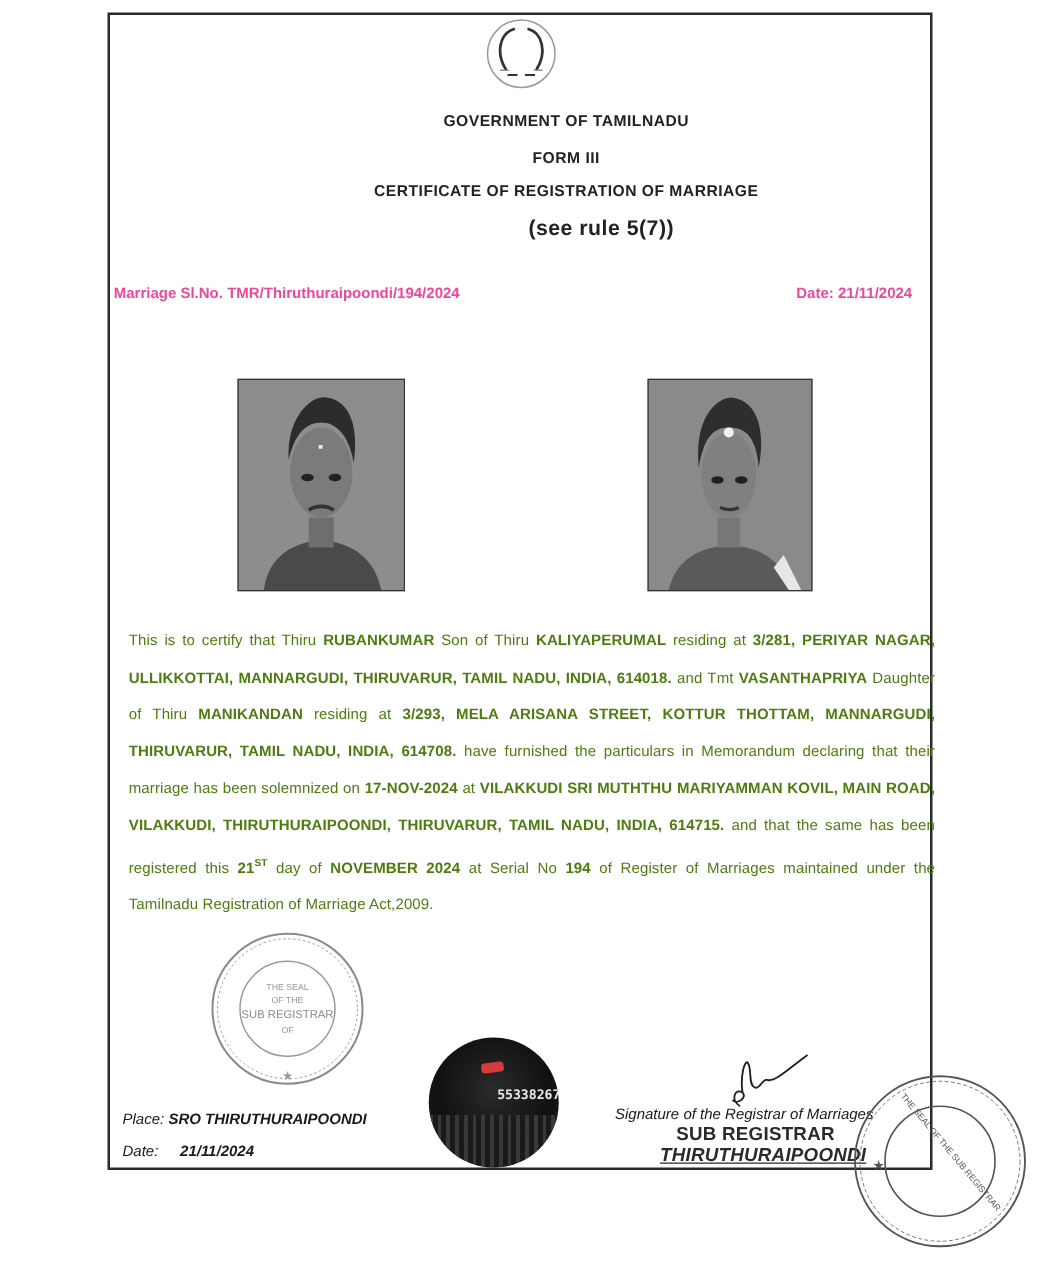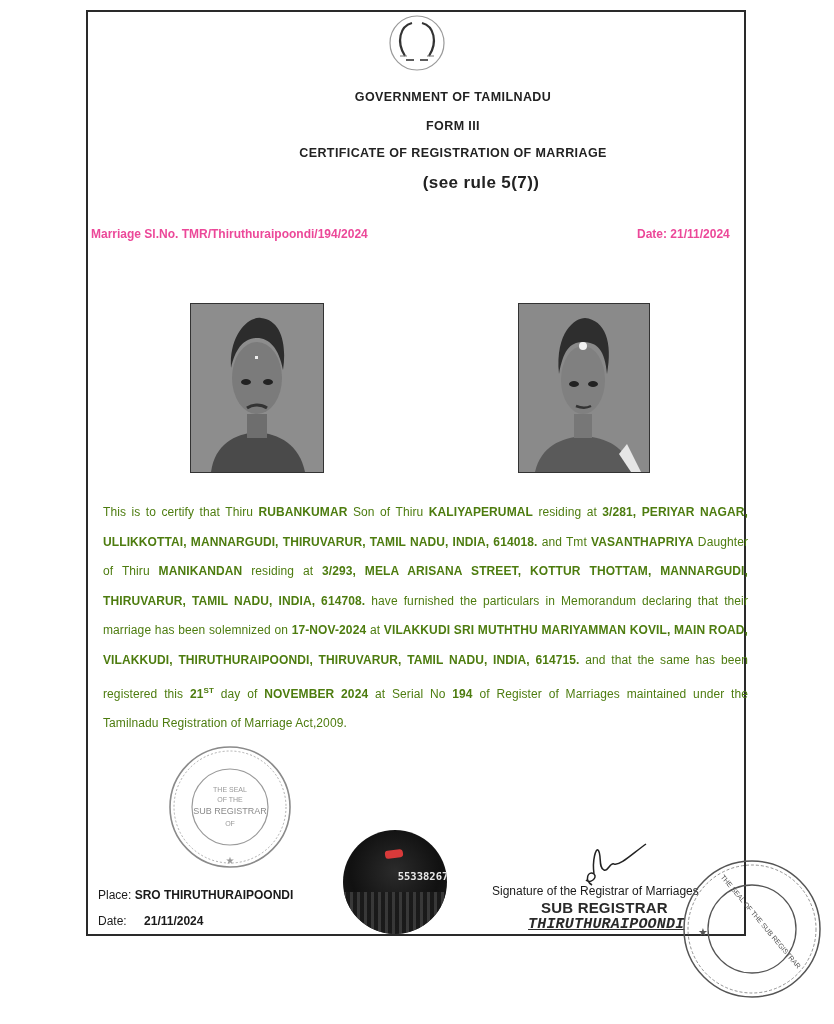--- a/index.html
+++ b/index.html
@@ -6,21 +6,21 @@
   body{width:834px;height:1024px;position:relative;overflow:hidden;font-family:"Liberation Sans",sans-serif;color:#1a1a1a;}
   .page{position:absolute;left:86px;top:10px;width:660px;height:926px;border:2px solid #2a2a2a;border-right-width:2px;box-sizing:border-box;}
   .emblem{position:absolute;left:386px;top:12px;width:62px;height:62px;}
   .hdr{position:absolute;left:0;width:834px;text-align:center;font-weight:bold;font-size:12.5px;letter-spacing:0.4px;color:#222;padding-left:36px;}
   .meta{position:absolute;top:227px;font-weight:bold;font-size:12px;color:#ec4899;}
   .label{position:absolute;font-size:10px;color:#222;margin-top:33px;}
   .photo{position:absolute;border:1px solid #333;background:#8f8f8f;overflow:hidden;}
   .body-text{position:absolute;left:103px;top:498px;width:645px;font-size:12px;line-height:29.6px;text-align:justify;color:#4d7c0f;letter-spacing:0.1px;}
   .body-text .b{font-weight:bold;}
   .body-text sup{font-size:8px;font-weight:bold;}
-  .foot{position:absolute;font-size:12px;color:#1a1a1a;}
+  .foot{position:absolute;font-size:12px;color:#1a1a1a;font-style:italic;}
   .foot b{font-weight:bold;}
   .stamp{position:absolute;}
   .hologram{position:absolute;left:343px;top:830px;width:104px;height:104px;border-radius:50%;background:radial-gradient(circle at 50% 40%,#2b2b2b 0%,#111 55%,#222 100%);overflow:hidden;}
   .holo-num{position:absolute;left:0;width:104px;top:40px;text-align:center;color:#e8e8e8;font-family:"DejaVu Sans Mono",monospace;font-size:10.5px;font-weight:bold;padding-left:28px;}
   .holo-mark{position:absolute;left:42px;top:20px;width:18px;height:8px;background:#d83a3a;border-radius:3px;transform:rotate(-8deg);}
   .holo-lines{position:absolute;left:0;top:62px;width:104px;height:42px;background:repeating-linear-gradient(90deg,#3c3c3c 0 3px,#1a1a1a 3px 7px);opacity:.9;}
   .sign-lines{position:absolute;}
   .sub-reg{position:absolute;font-weight:bold;color:#2a2a2a;font-size:15px;letter-spacing:0.2px;}
 </style>
 </head>
@@ -135,21 +135,21 @@
   <span>Date:</span>
   <b style="margin-left:14px;">21/11/2024</b>
 </div>
 
 <svg class="sign-lines" style="left:580px;top:840px;" width="70" height="50" viewBox="0 0 70 50">
   <path d="M12 45 C4 40,8 30,14 34 C18 38,10 44,6 40 M14 34 C12 20,16 8,18 10 C22 14,18 28,24 30 C28 32,30 22,34 24 C40 26,52 14,66 4" fill="none" stroke="#222" stroke-width="1.5"></path>
 </svg>
 
 <div class="foot" style="left:492px;top:884px;font-size:12px;">Signature of the Registrar of Marriages</div>
 <div class="sub-reg" style="left:541px;top:899px;">SUB REGISTRAR</div>
-<div class="sub-reg" style="left:528px;top:916px;font-style:italic;text-decoration:underline;font-family:Liberation Mono, monospace;">THIRUTHURAIPOONDI</div>
+<div class="sub-reg" style="left:528px;top:916px;font-style:italic;text-decoration:underline;">THIRUTHURAIPOONDI</div>
 
 <svg class="stamp" style="left:676px;top:854px;" width="152" height="150" viewBox="0 0 152 150">
   <circle cx="76" cy="75" r="68" fill="none" stroke="#555" stroke-width="1.5"></circle>
   <circle cx="76" cy="75" r="64" fill="none" stroke="#777" stroke-width="0.8" stroke-dasharray="3 2"></circle>
   <circle cx="76" cy="75" r="44" fill="none" stroke="#555" stroke-width="1.3"></circle>
   <text x="76" y="66" text-anchor="middle" font-family="Liberation Sans, sans-serif" font-size="7" fill="#555" transform="rotate(50 76 75)">THE SEAL OF THE SUB REGISTRAR</text>
   <text x="22" y="82" font-size="11" fill="#555">★</text>
 </svg>
 
 </body></html>

